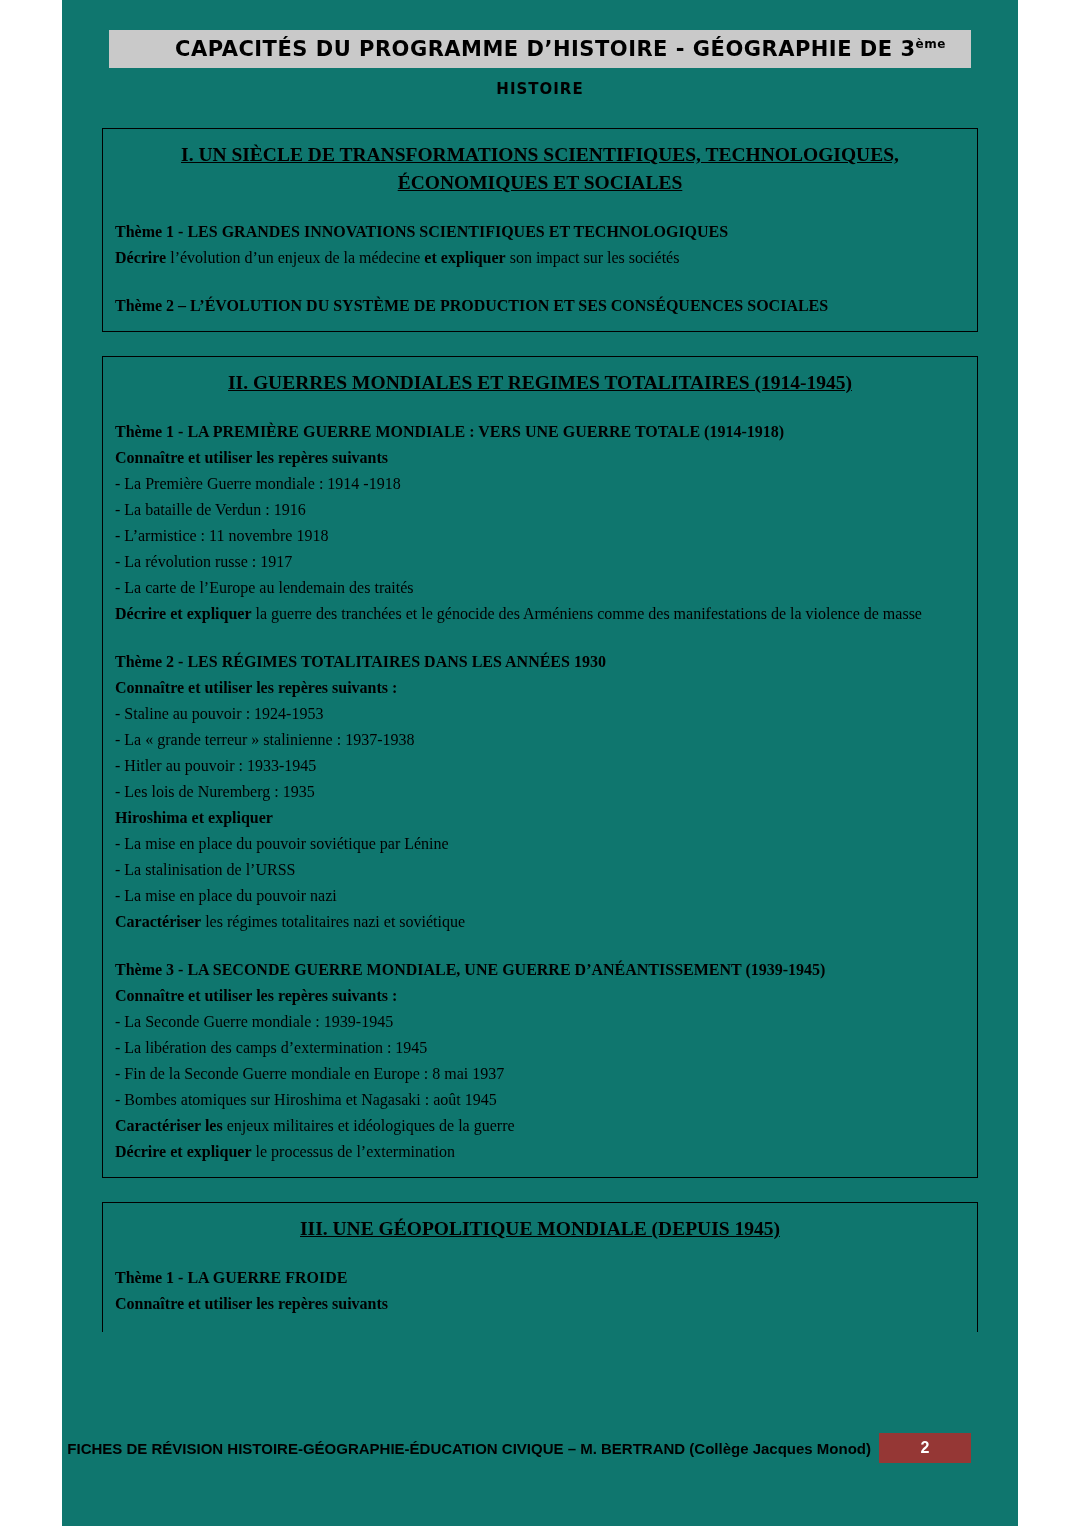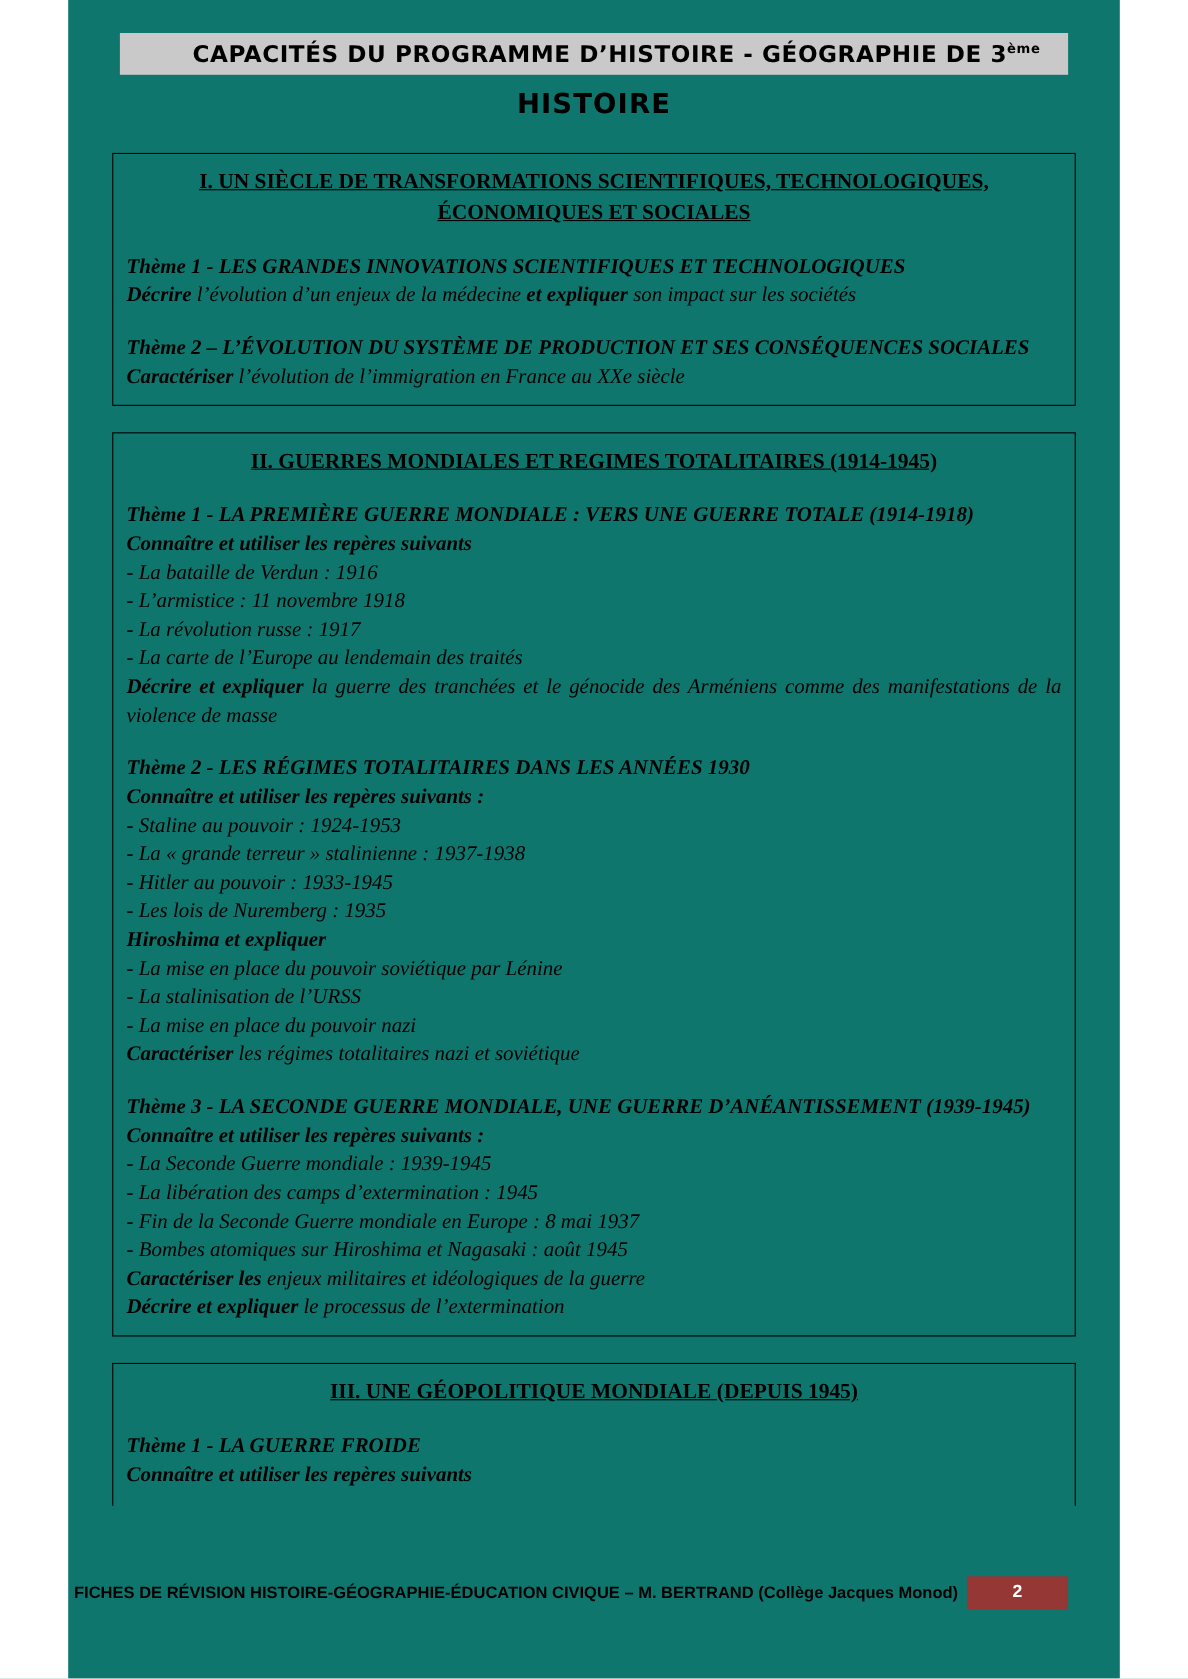--- a/index.html
+++ b/index.html
@@ -17,36 +17,36 @@
     height: 38px;
     display: flex; align-items: center;
     padding-left: 66px;
     font-family: "DejaVu Sans", sans-serif;
     font-weight: bold; font-size: 21px; letter-spacing: 0.5px;
   }
   .header-bar sup { font-size: 12px; vertical-align: super; }
   .subject-title {
     text-align: center; margin-top: 12px;
     font-family: "DejaVu Sans", sans-serif;
-    font-weight: bold; font-size: 25px; letter-spacing: 1px;
+    font-weight: bold; font-size: 15px; letter-spacing: 1px;
   }
   .sections { padding: 12px 40px; margin-top: 18px; }
   .box {
     border: 1.6px solid #000;
     padding: 8px 12px 12px 12px;
     margin-bottom: 24px;
   }
   .box:last-child { border-bottom: none; margin-bottom: 0; padding-bottom: 0; min-height: 130px; }
   .sec-heading {
     text-align: center; font-weight: bold;
     font-size: 19.5px; line-height: 28px;
     margin-top: 4px;
   }
   .hl { display: block; text-decoration: underline; }
-  .line { font-size: 19px; line-height: 26px; font-style: italic; }
+  .line { font-size: 16px; line-height: 26px; }
   .line.justify { text-align: justify; }
   .b { font-weight: bold; }
   .spacer { height: 22px; }
   .footer {
     position: absolute; right: 47px; bottom: 63px;
     display: flex; align-items: center;
     font-family: Liberation Sans, sans-serif;
     font-weight: bold; font-size: 15px; white-space: nowrap; justify-content: space-between;
   }
   .page-num {
@@ -71,29 +71,29 @@
       <section class="box">
         <div class="sec-heading">
           <span class="hl">I. UN SIÈCLE DE TRANSFORMATIONS SCIENTIFIQUES, TECHNOLOGIQUES,</span>
           <span class="hl">ÉCONOMIQUES ET SOCIALES</span>
         </div>
         <div class="spacer"></div>
         <div class="line"><span class="b">Thème 1 - LES GRANDES INNOVATIONS SCIENTIFIQUES ET TECHNOLOGIQUES</span></div>
         <div class="line"><span class="b">Décrire</span><span> l’évolution d’un enjeux de la médecine </span><span class="b">et expliquer</span><span> son impact sur les sociétés</span></div>
         <div class="spacer"></div>
         <div class="line"><span class="b">Thème 2 – L’ÉVOLUTION DU SYSTÈME DE PRODUCTION ET SES CONSÉQUENCES SOCIALES</span></div>
-        <div class="line"><span class="b">Caractériser</span><span> l’évolution de l’immigration en France au XXe siècle</span></div>
       </section>
       <section class="box">
         <div class="sec-heading">
           <span class="hl">II. GUERRES MONDIALES ET REGIMES TOTALITAIRES (1914-1945)</span>
         </div>
         <div class="spacer"></div>
         <div class="line"><span class="b">Thème 1 - LA PREMIÈRE GUERRE MONDIALE : VERS UNE GUERRE TOTALE (1914-1918)</span></div>
         <div class="line"><span class="b">Connaître et utiliser les repères suivants</span></div>
+        <div class="line"><span>- La Première Guerre mondiale : 1914 -1918</span></div>
         <div class="line"><span>- La bataille de Verdun : 1916</span></div>
         <div class="line"><span>- L’armistice : 11 novembre 1918</span></div>
         <div class="line"><span>- La révolution russe : 1917</span></div>
         <div class="line"><span>- La carte de l’Europe au lendemain des traités</span></div>
         <div class="line justify"><span class="b">Décrire et expliquer</span><span> la guerre des tranchées et le génocide des Arméniens comme des manifestations de la violence de masse</span></div>
         <div class="spacer"></div>
         <div class="line"><span class="b">Thème 2 - LES RÉGIMES TOTALITAIRES DANS LES ANNÉES 1930</span></div>
         <div class="line"><span class="b">Connaître et utiliser les repères suivants :</span></div>
         <div class="line"><span>- Staline au pouvoir : 1924-1953</span></div>
         <div class="line"><span>- La « grande terreur » stalinienne : 1937-1938</span></div>

